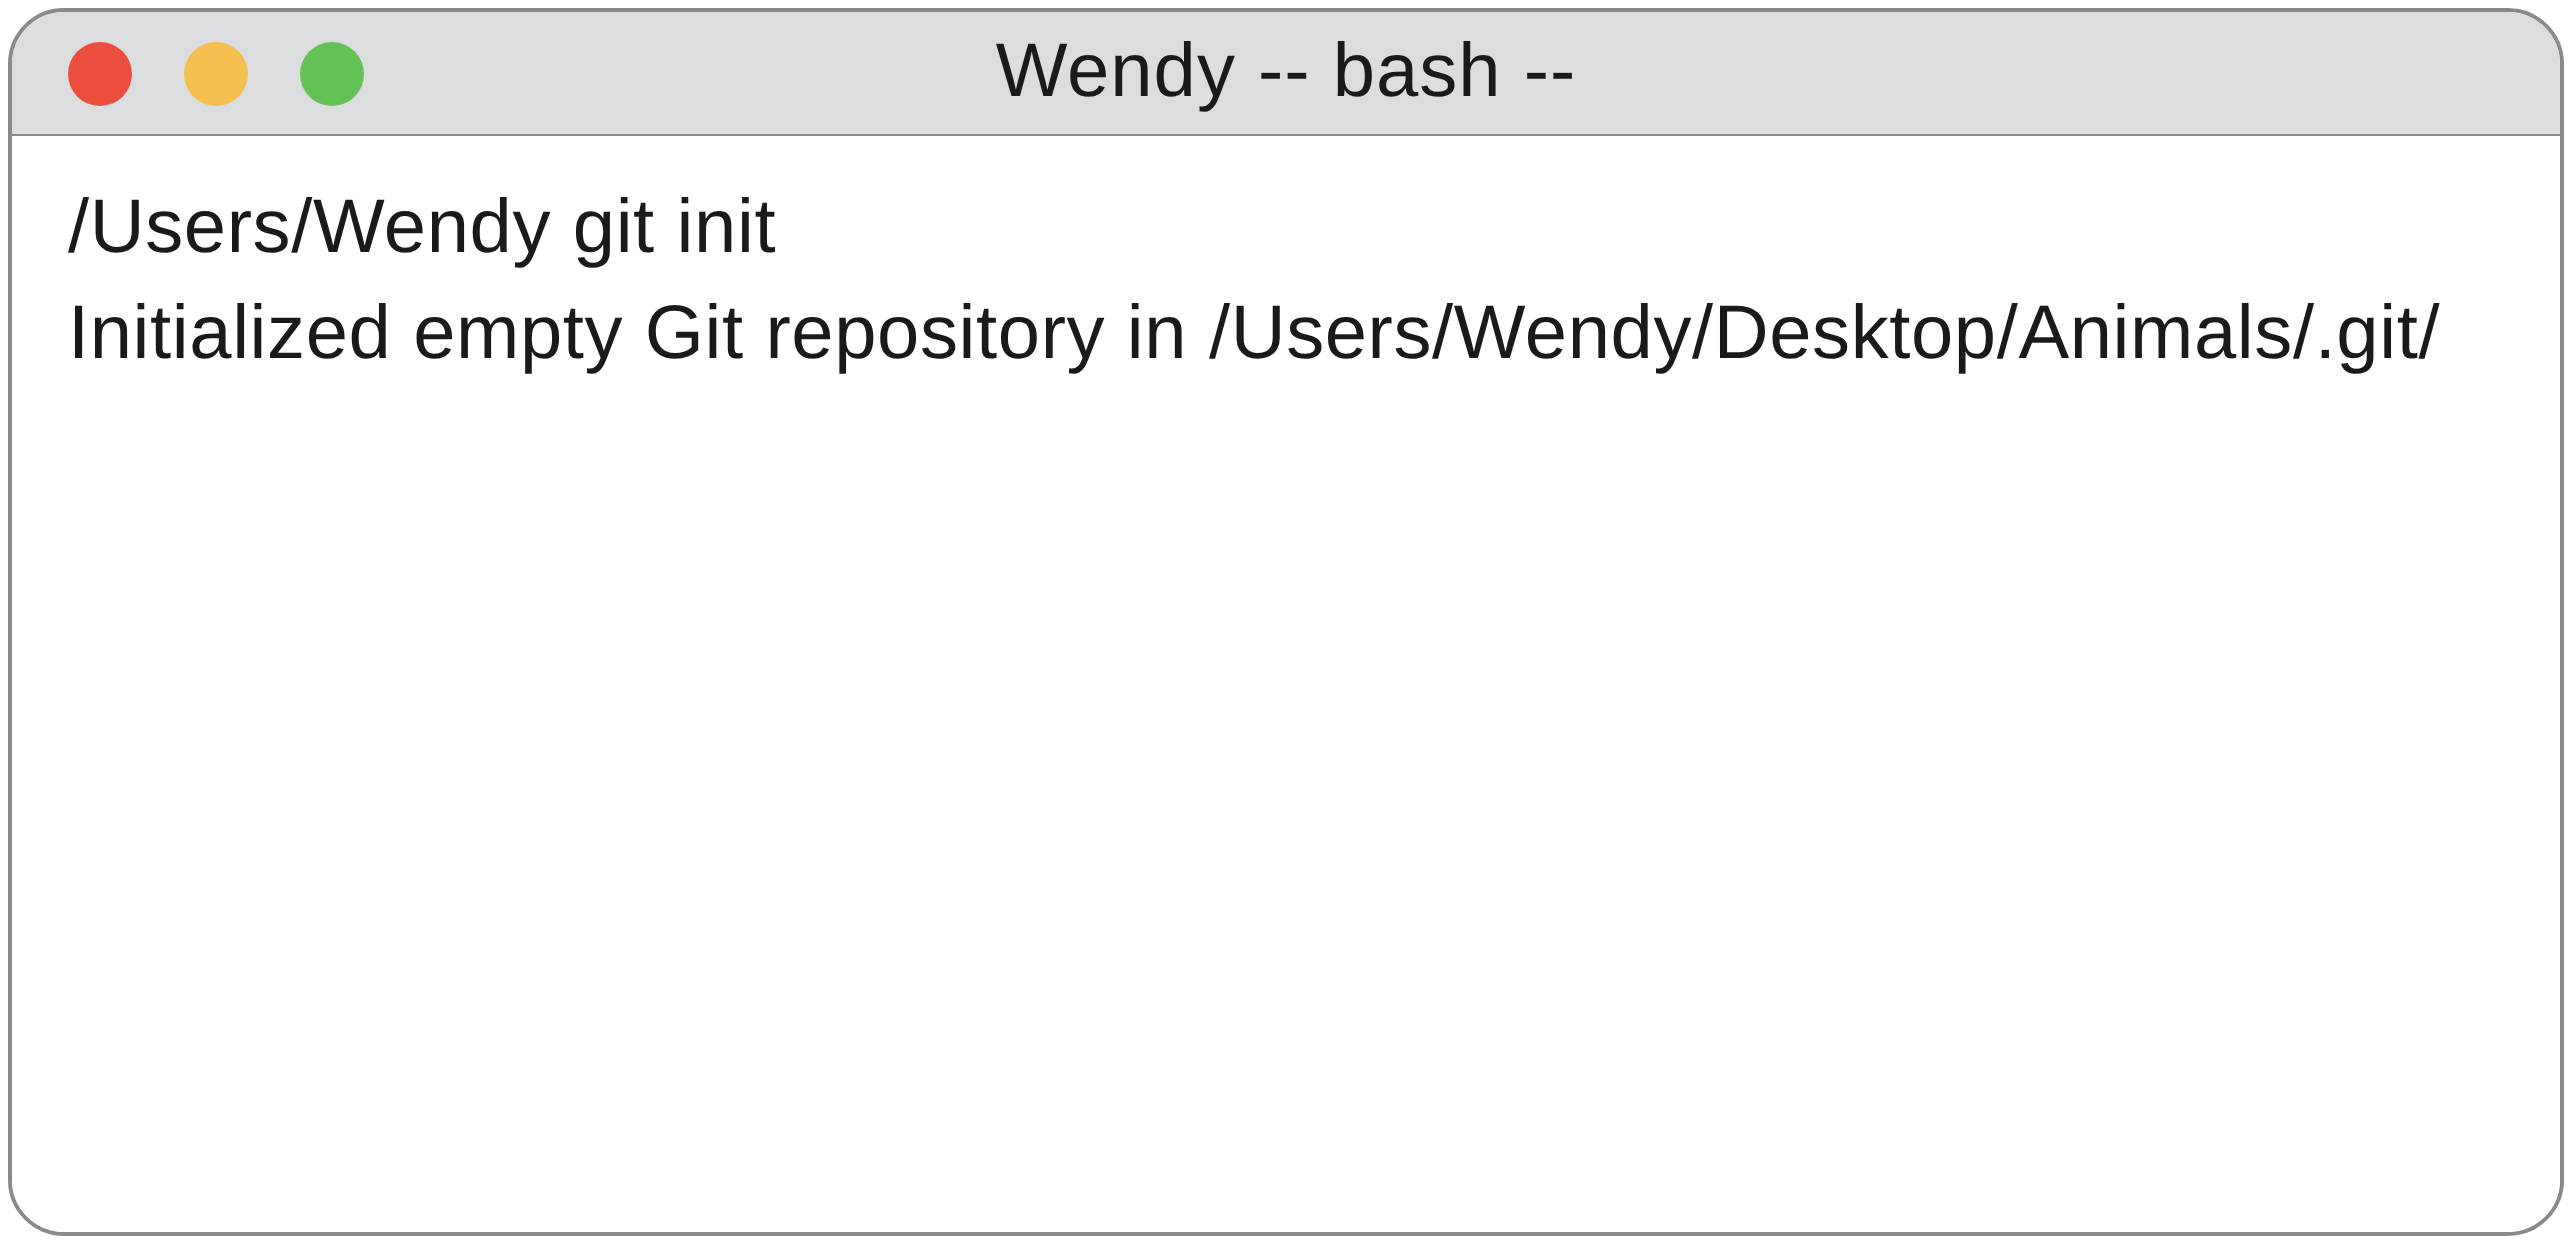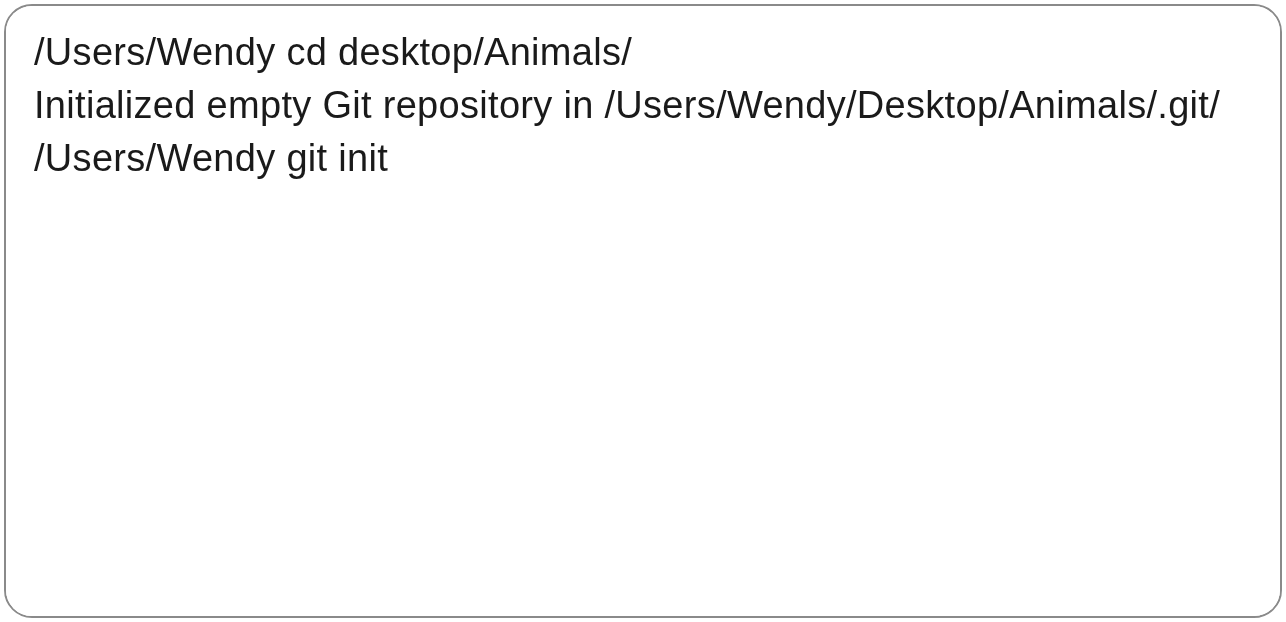--- a/index.html
+++ b/index.html
@@ -81,18 +81,25 @@
     }
     .terminal-line {
       white-space: pre-wrap;
       word-break: break-word;
     }
   </style>
 </head>
 <body>
 
 <div class="terminal-window">
+  <div class="title-bar">
+    <div class="traffic-lights">
+      <div class="traffic-light red"></div>
+      <div class="traffic-light yellow"></div>
+      <div class="traffic-light green"></div>
+    </div>
+    <div class="window-title">Wendy -- bash --</div>
+  </div>
   <div class="terminal-body">
-    <div class="terminal-line">/Users/Wendy cd desktop/Animals/</div>
+    <div class="terminal-line">/Users/Wendy git init</div>
     <div class="terminal-line">Initialized empty Git repository in /Users/Wendy/Desktop/Animals/.git/</div>
-    <div class="terminal-line">/Users/Wendy git init</div>
   </div>
 </div>
 
 </body></html>

